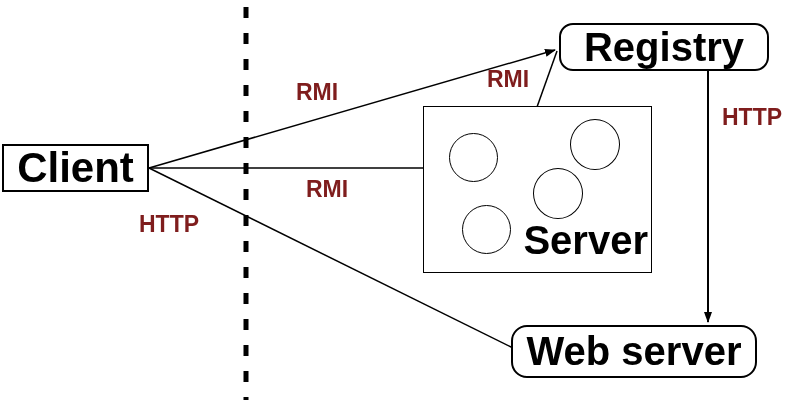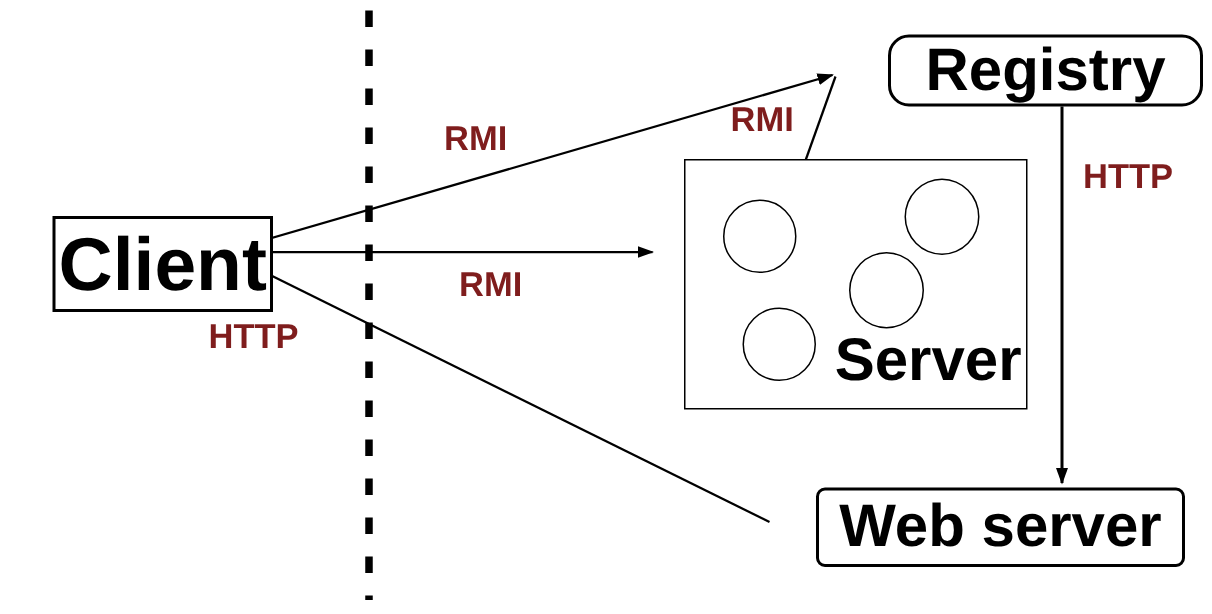--- a/index.html
+++ b/index.html
@@ -26,34 +26,33 @@
     box-sizing: border-box;
     background: #ffffff;
     border: 2px solid #000000;
     display: flex;
     align-items: center;
     justify-content: center;
     font-weight: bold;
     color: #000000;
     z-index: 2;
     white-space: nowrap;
-    margin-left: 33px;
   }
   #client-node {
-    left: 2px; top: 144px; width: 147px; height: 64px;
-    font-size: 50px;
+    left: 2px; top: 144px; width: 147px; height: 48px;
+    font-size: 42px;
   }
   #registry-node {
     left: 559px; top: 23px; width: 210px; height: 48px;
     border-radius: 14px;
     font-size: 40px;
   }
   #webserver-node {
     left: 511px; top: 325px; width: 246px; height: 53px;
-    border-radius: 6px;
+    border-radius: 16px;
     font-size: 40px;
   }
   #server-node {
     left: 423px; top: 106px; width: 229px; height: 167px;
     border-width: 1.5px;
   }
   .server-label {
     position: absolute;
     right: 3px; top: 113px;
     font-weight: bold;

